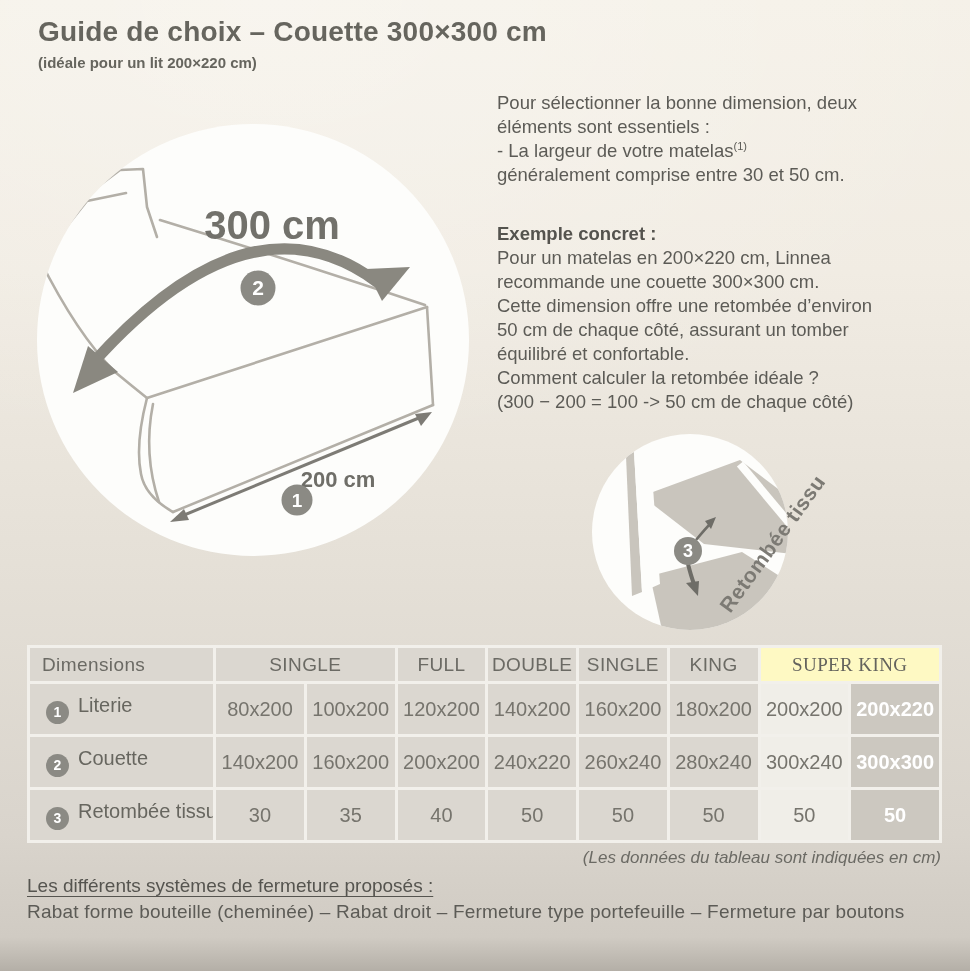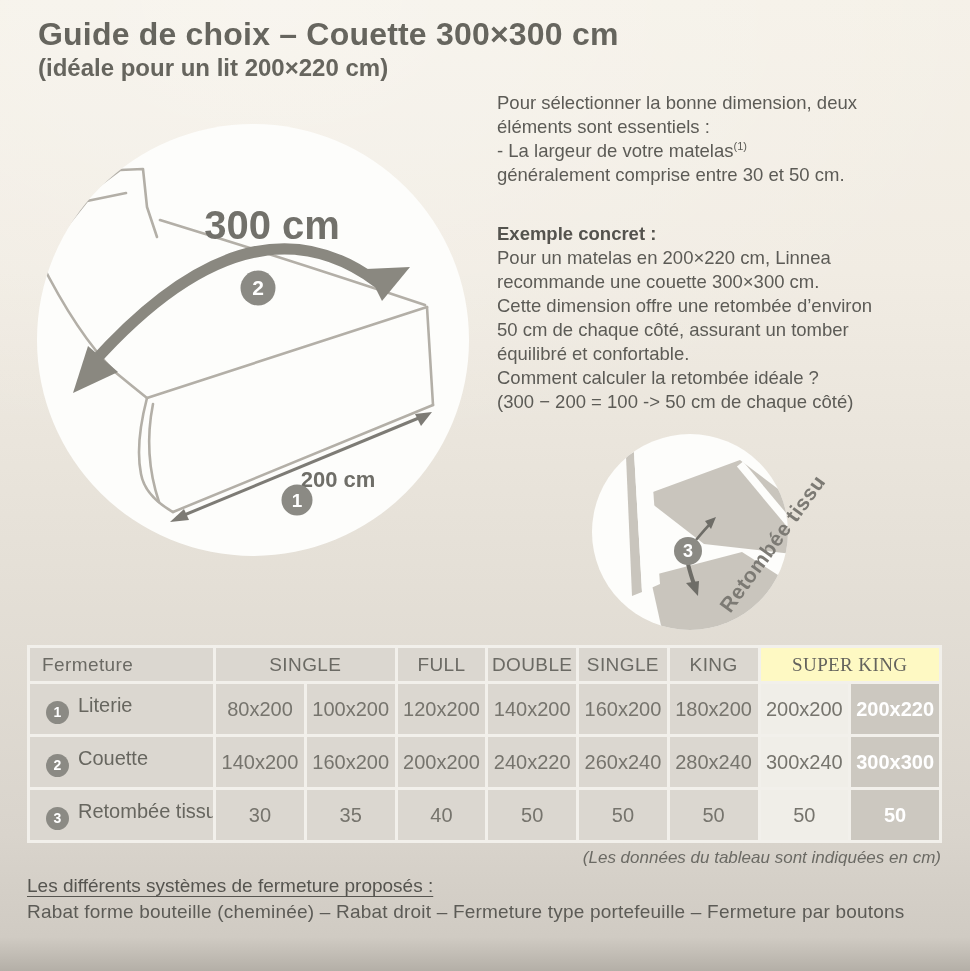--- a/index.html
+++ b/index.html
@@ -5,22 +5,22 @@
   html,body{margin:0;padding:0;}
   .page{
     position:relative;width:970px;height:971px;overflow:hidden;
     font-family:"Liberation Sans",sans-serif;
     background:
       radial-gradient(130% 80% at 28% 0%, rgba(255,255,255,0.30), rgba(255,255,255,0) 60%),
       linear-gradient(180deg,#f5f1e8 0%,#f1ece3 28%,#e5e0d7 58%,#d9d4cc 86%,#d0cbc3 96.5%,#b4afa7 100%);
     color:#5e5d58;
   }
   .abs{position:absolute;}
-  .title{left:38px;top:16px;font-size:32px;font-weight:bold;color:#66655e;letter-spacing:.2px;}
-  .subtitle{left:38px;top:54px;font-size:24px;font-weight:bold;color:#66655e;}
+  .title{left:38px;top:16px;font-size:28px;font-weight:bold;color:#66655e;letter-spacing:.2px;}
+  .subtitle{left:38px;top:54px;font-size:15px;font-weight:bold;color:#66655e;}
   .textblock{left:497px;top:91px;width:473px;font-size:18.5px;line-height:24px;color:#5c5b56;}
   .pre{white-space:pre-line;}
   sup{font-size:11px;line-height:0;}
   .example{left:497px;top:222px;width:473px;font-size:18.5px;line-height:24px;color:#5c5b56;}
   .example-heading{font-weight:bold;color:#54534e;}
   .rotated-label{
     left:736px;top:592px;height:26px;font-size:21px;font-weight:bold;color:#7c7a74;
     letter-spacing:.5px;transform:rotate(-54deg);transform-origin:0 100%;white-space:nowrap;
   }
   
@@ -138,21 +138,21 @@
   <div class="abs rotated-label">Retombée tissu</div>
 
   <div class="abs dim-table">
     <table>
       <colgroup>
         <col style="width:183px">
         <col span="8" style="width:87.7px">
       </colgroup>
       <thead>
         <tr>
-          <th class="h-dim">Fermeture</th>
+          <th class="h-dim">Dimensions</th>
           <th colspan="2">SINGLE</th>
           <th>FULL</th>
           <th>DOUBLE</th>
           <th>SINGLE</th>
           <th>KING</th>
           <th colspan="2" class="h-super">SUPER KING</th>
         </tr>
       </thead>
       <tbody>
         <tr>

